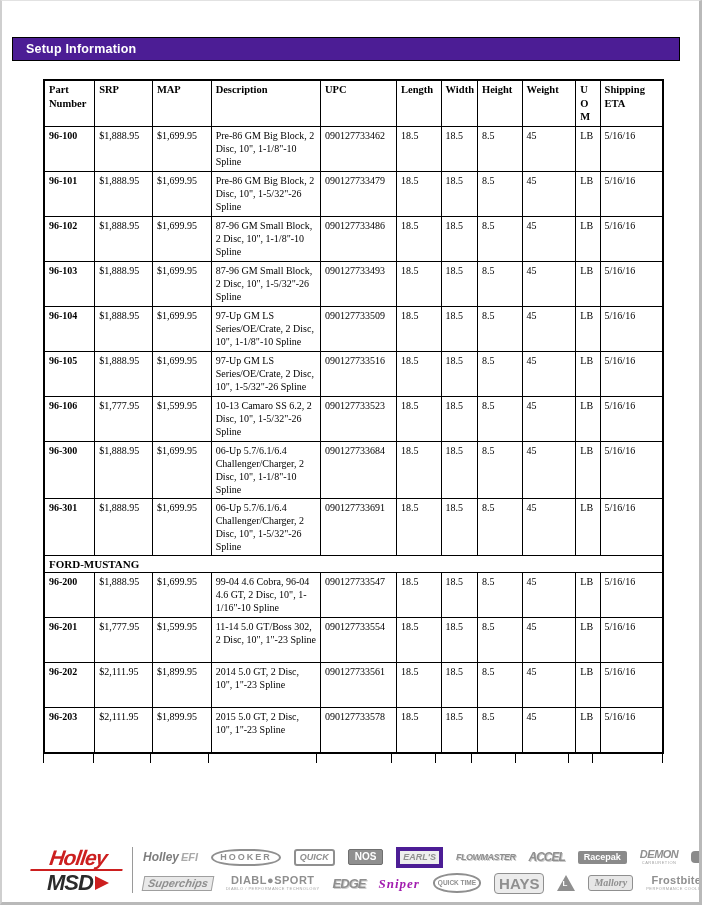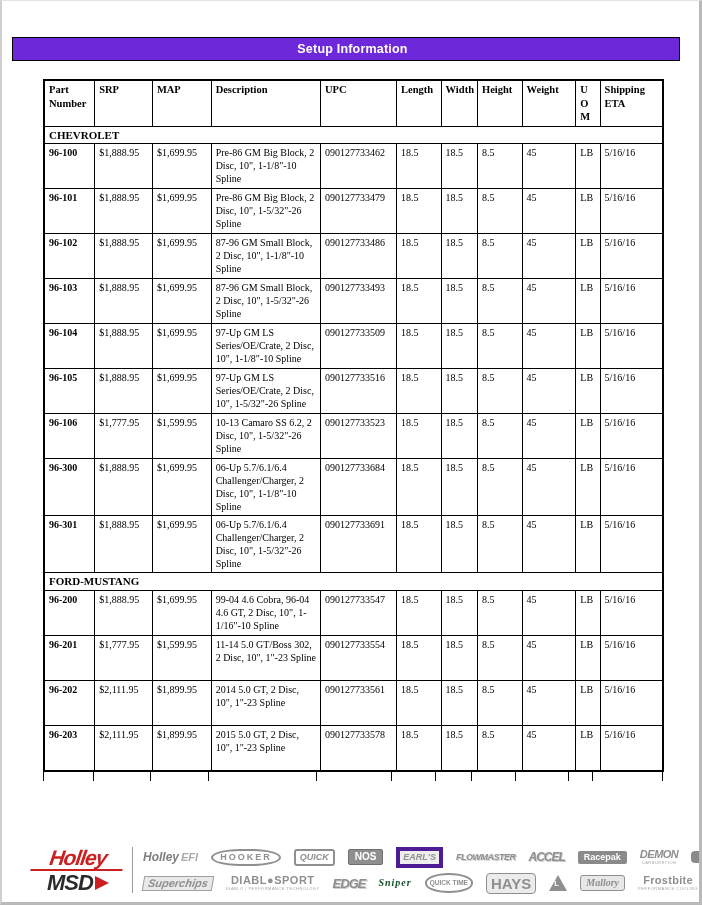--- a/index.html
+++ b/index.html
@@ -12,22 +12,22 @@
     border-left:2px solid #cfcfcf;
     border-right:3px solid #b9b9b9;
     border-bottom:3px solid #b9b9b9;
     font-family:"Liberation Serif","DejaVu Serif",serif;
     color:#000;
     overflow:hidden;
   }
   
   .title-bar{
     position:absolute;left:10px;top:36px;width:668px;height:24px;
-    background:#6d28d9;border:1px solid #000;box-sizing:border-box;
-    display:flex;align-items:center;justify-content:center;
+    background:#4c1d95;border:1px solid #000;box-sizing:border-box;
+    display:flex;align-items:center;
   }
   .title-bar span{
     font-family:"Liberation Sans","DejaVu Sans",sans-serif;
     font-weight:bold;font-size:12.5px;color:#fff;padding-left:13px;letter-spacing:.2px;
   }
   
   .tbl-wrap{position:absolute;left:41px;top:78px;width:621px;}
   table{border-collapse:collapse;table-layout:fixed;width:100%;border:2px solid #000;}
   th,td{
     border:1px solid #000;vertical-align:top;text-align:left;
@@ -76,21 +76,21 @@
   .b-nos .lbl{font-size:10px;background:#8f8f8f;color:#fff;border:1px solid #6f6f6f;padding:2px 6px;border-radius:2px;}
   .b-earls .lbl{font-size:9px;font-style:italic;border:4px solid #4c1d95;padding:2px 3px;background:#eee;}
   .b-flowmaster .lbl{font-size:9px;font-style:italic;letter-spacing:-.5px;text-shadow:1px 1px 0 #cfcfcf;}
   .b-accel .lbl{font-size:12px;font-style:italic;letter-spacing:-1px;text-shadow:1px 1px 0 #c9c9c9;}
   .b-racepak .lbl{font-size:9px;background:#8a8a8a;color:#fff;padding:2px 6px;border-radius:2px;}
   .b-demon .lbl{font-size:11px;font-style:italic;letter-spacing:-.5px;}
   .b-c-badge .lbl{font-size:8px;background:#8a8a8a;color:#fff;padding:2px 8px;border-radius:4px;}
   .b-superchips .lbl{font-size:11px;font-style:italic;border:1px solid #9f9f9f;padding:1px 4px;background:#e9e9e9;transform:skewX(-10deg);}
   .b-diablosport .lbl{font-size:11px;letter-spacing:.5px;}
   .b-edge .lbl{font-size:13px;font-style:italic;letter-spacing:-1px;text-shadow:1px 1px 0 #cfcfcf;}
-  .b-sniper .lbl{font-size:10px;font-style:italic;font-family:"Liberation Serif",serif;letter-spacing:1px;color:#14532d;}
+  .b-sniper .lbl{font-size:13px;font-style:italic;font-family:"Liberation Serif",serif;letter-spacing:1px;color:#a21caf;}
   .b-quick-time .lbl{font-size:6.5px;border:2px solid #8f8f8f;border-radius:50%;padding:4px 3px;text-align:center;line-height:1.1;}
   .b-hays .lbl{font-size:15px;border:1px solid #8f8f8f;border-radius:4px;padding:2px 4px;background:#ececec;}
   .b-lakewood .tri{
     width:0;height:0;border-left:9px solid transparent;border-right:9px solid transparent;
     border-bottom:16px solid #8f8f8f;position:relative;
   }
   .b-lakewood .tri span{position:absolute;left:-4px;top:5px;color:#fff;font-size:8px;font-weight:bold;}
   .b-mallory .lbl{font-size:10px;font-style:italic;font-family:"Liberation Serif",serif;border:1px solid #8f8f8f;border-radius:3px;padding:2px 5px;background:#e7e7e7;}
   .b-frostbite .lbl{font-size:11px;font-weight:bold;letter-spacing:.3px;}
 </style>
@@ -127,23 +127,20 @@
             <th>UPC</th>
             <th>Length</th>
             <th>Width</th>
             <th>Height</th>
             <th>Weight</th>
             <th>U O M</th>
             <th>Shipping ETA</th>
           </tr>
       </thead>
       <tbody>
-          <tr class="section-row">
-            <td colspan="11">CHEVROLET</td>
-          </tr>
           <tr class="part-row">
             <td class="c-part">96-100</td>
             <td class="c-srp">$1,888.95</td>
             <td class="c-map">$1,699.95</td>
             <td class="c-description">Pre-86 GM Big Block, 2 Disc, 10", 1-1/8"-10 Spline</td>
             <td class="c-upc">090127733462</td>
             <td class="c-length">18.5</td>
             <td class="c-width">18.5</td>
             <td class="c-height">8.5</td>
             <td class="c-weight">45</td>

